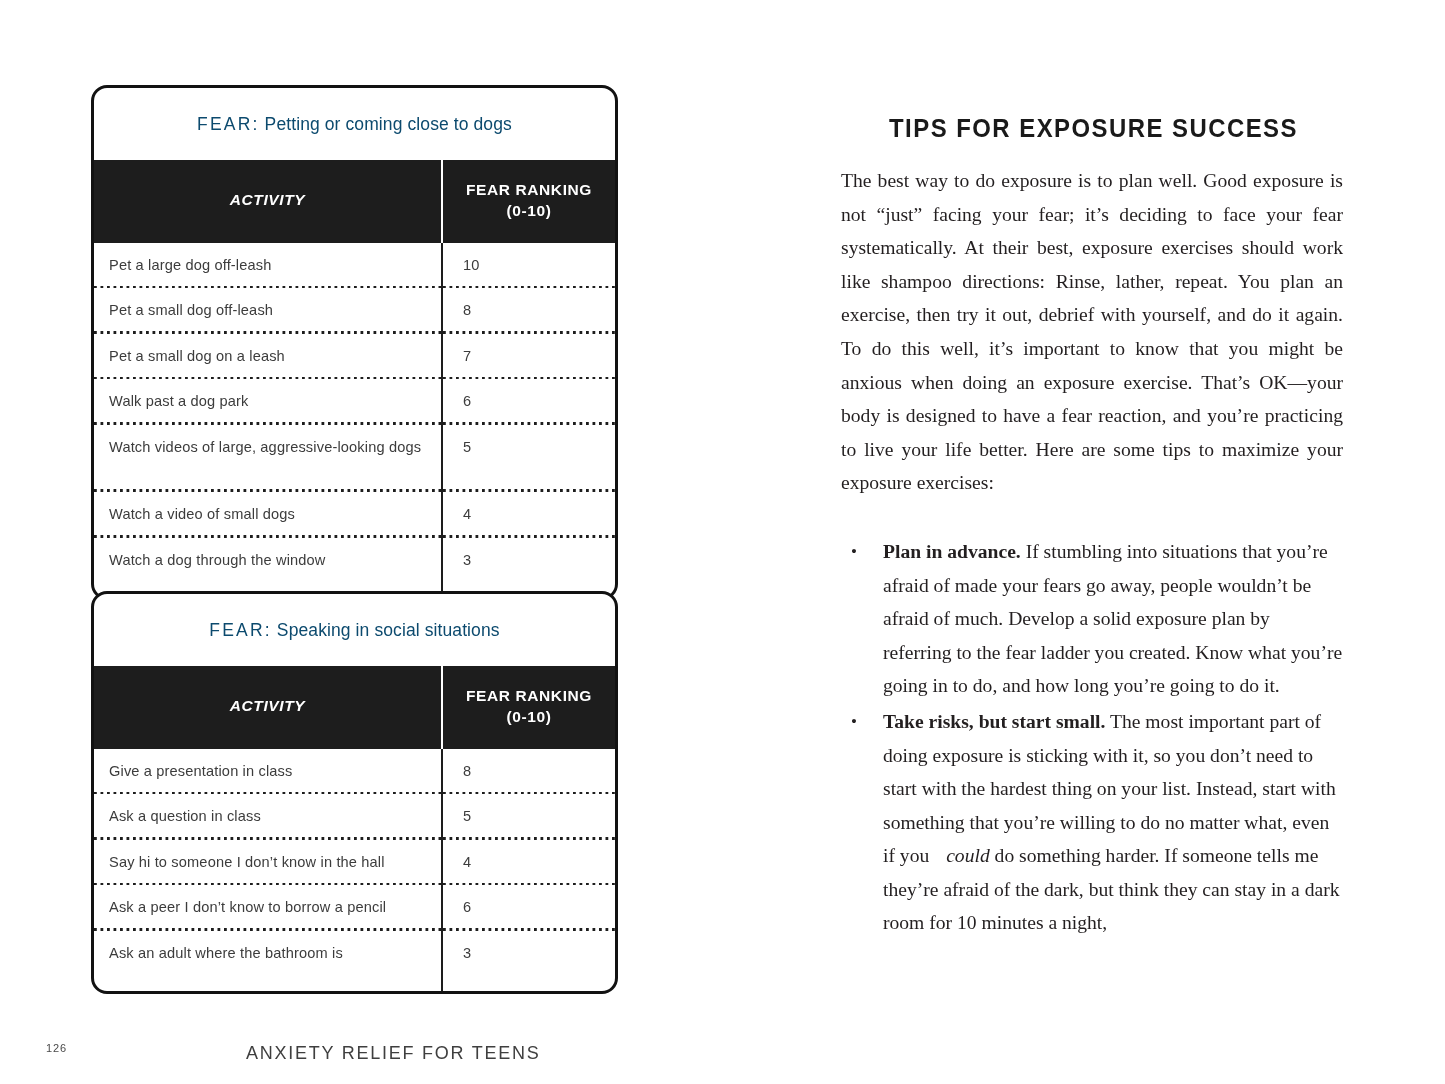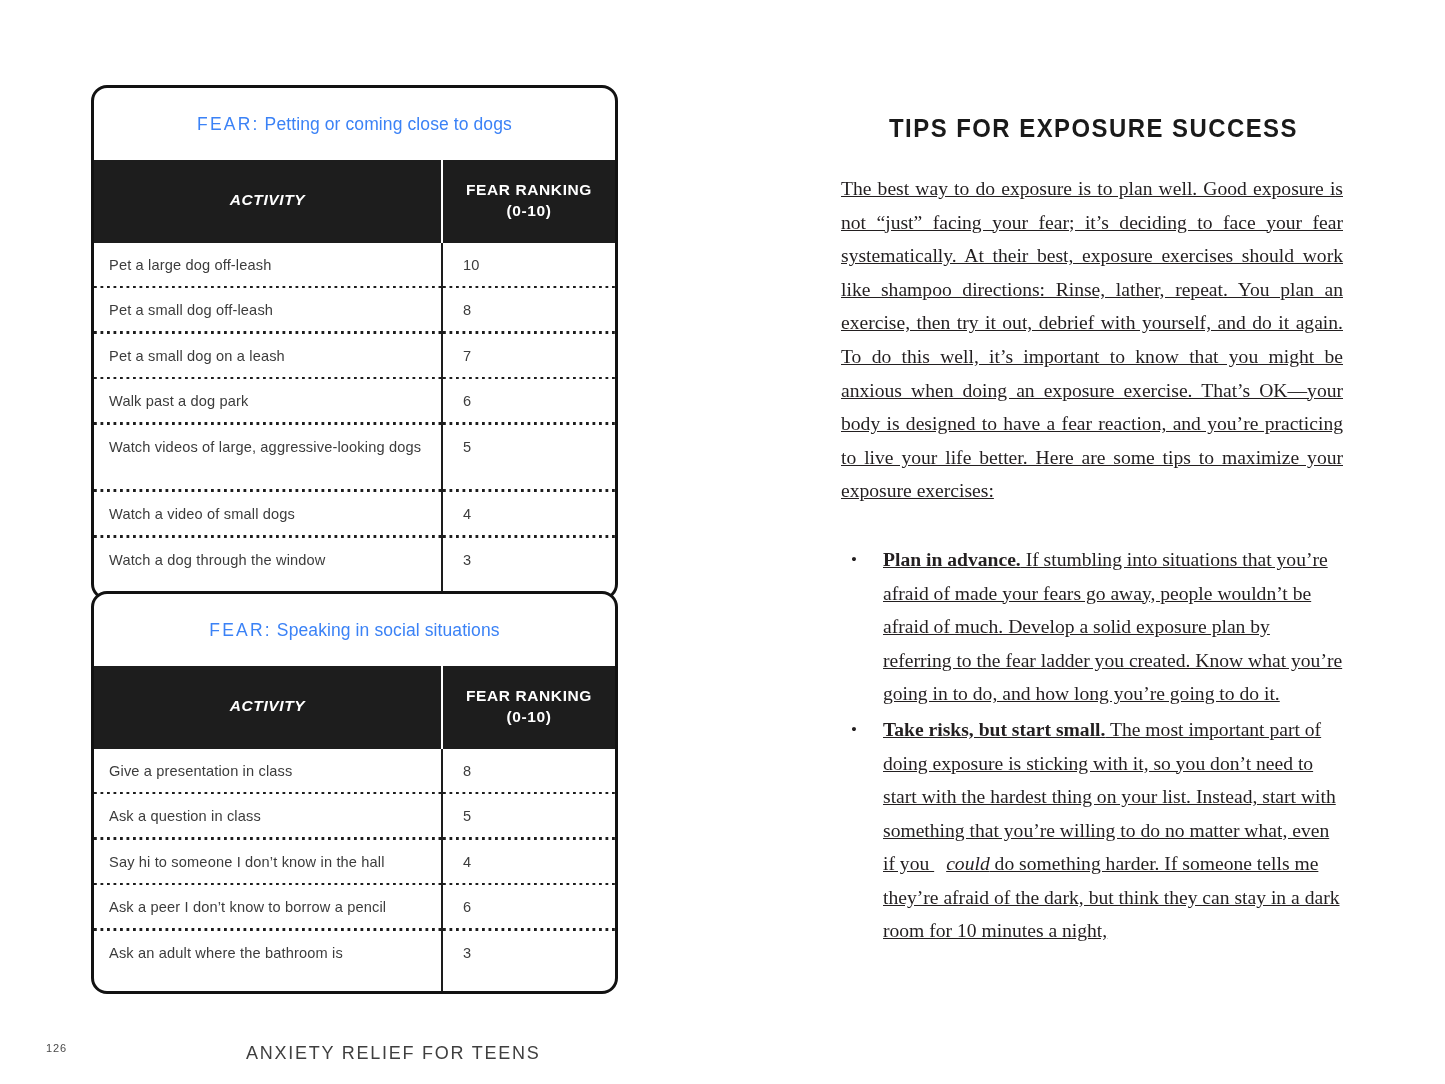--- a/index.html
+++ b/index.html
@@ -36,21 +36,21 @@
     border: 3px solid #121212;
     border-radius: 16px;
     background: #ffffff;
     overflow: hidden;
   }
   #card-dogs { top: 85px; }
   #card-social { top: 591px; }
 
   .card-title {
     text-align: center;
-    color: #3b82f6;
+    color: #0c4a6e;
     font-size: 17.5px;
     padding: 25px 10px 24px;
     line-height: 1.3;
     white-space: nowrap;
   }
   .card-title .fear-label {
     letter-spacing: 2.2px;
     font-weight: 400;
   }
   .card-title .fear-text {
@@ -129,25 +129,24 @@
     color: #1a1a1a;
     letter-spacing: 1.6px;
     font-stretch: condensed;
     transform: scaleX(0.92);
     transform-origin: center top;
   }
 
   .body-col {
     position: absolute;
     left: 119px;
-    top: 172px;
+    top: 164px;
     width: 502px;
     font-family: "Liberation Serif", serif;
     color: #231f20;
-    text-decoration: underline;
   }
   .body-col p {
     margin: 0;
     font-size: 19.6px;
     line-height: 33.6px;
     text-align: justify;
     text-justify: inter-word;
     hyphens: manual;
   }
 

